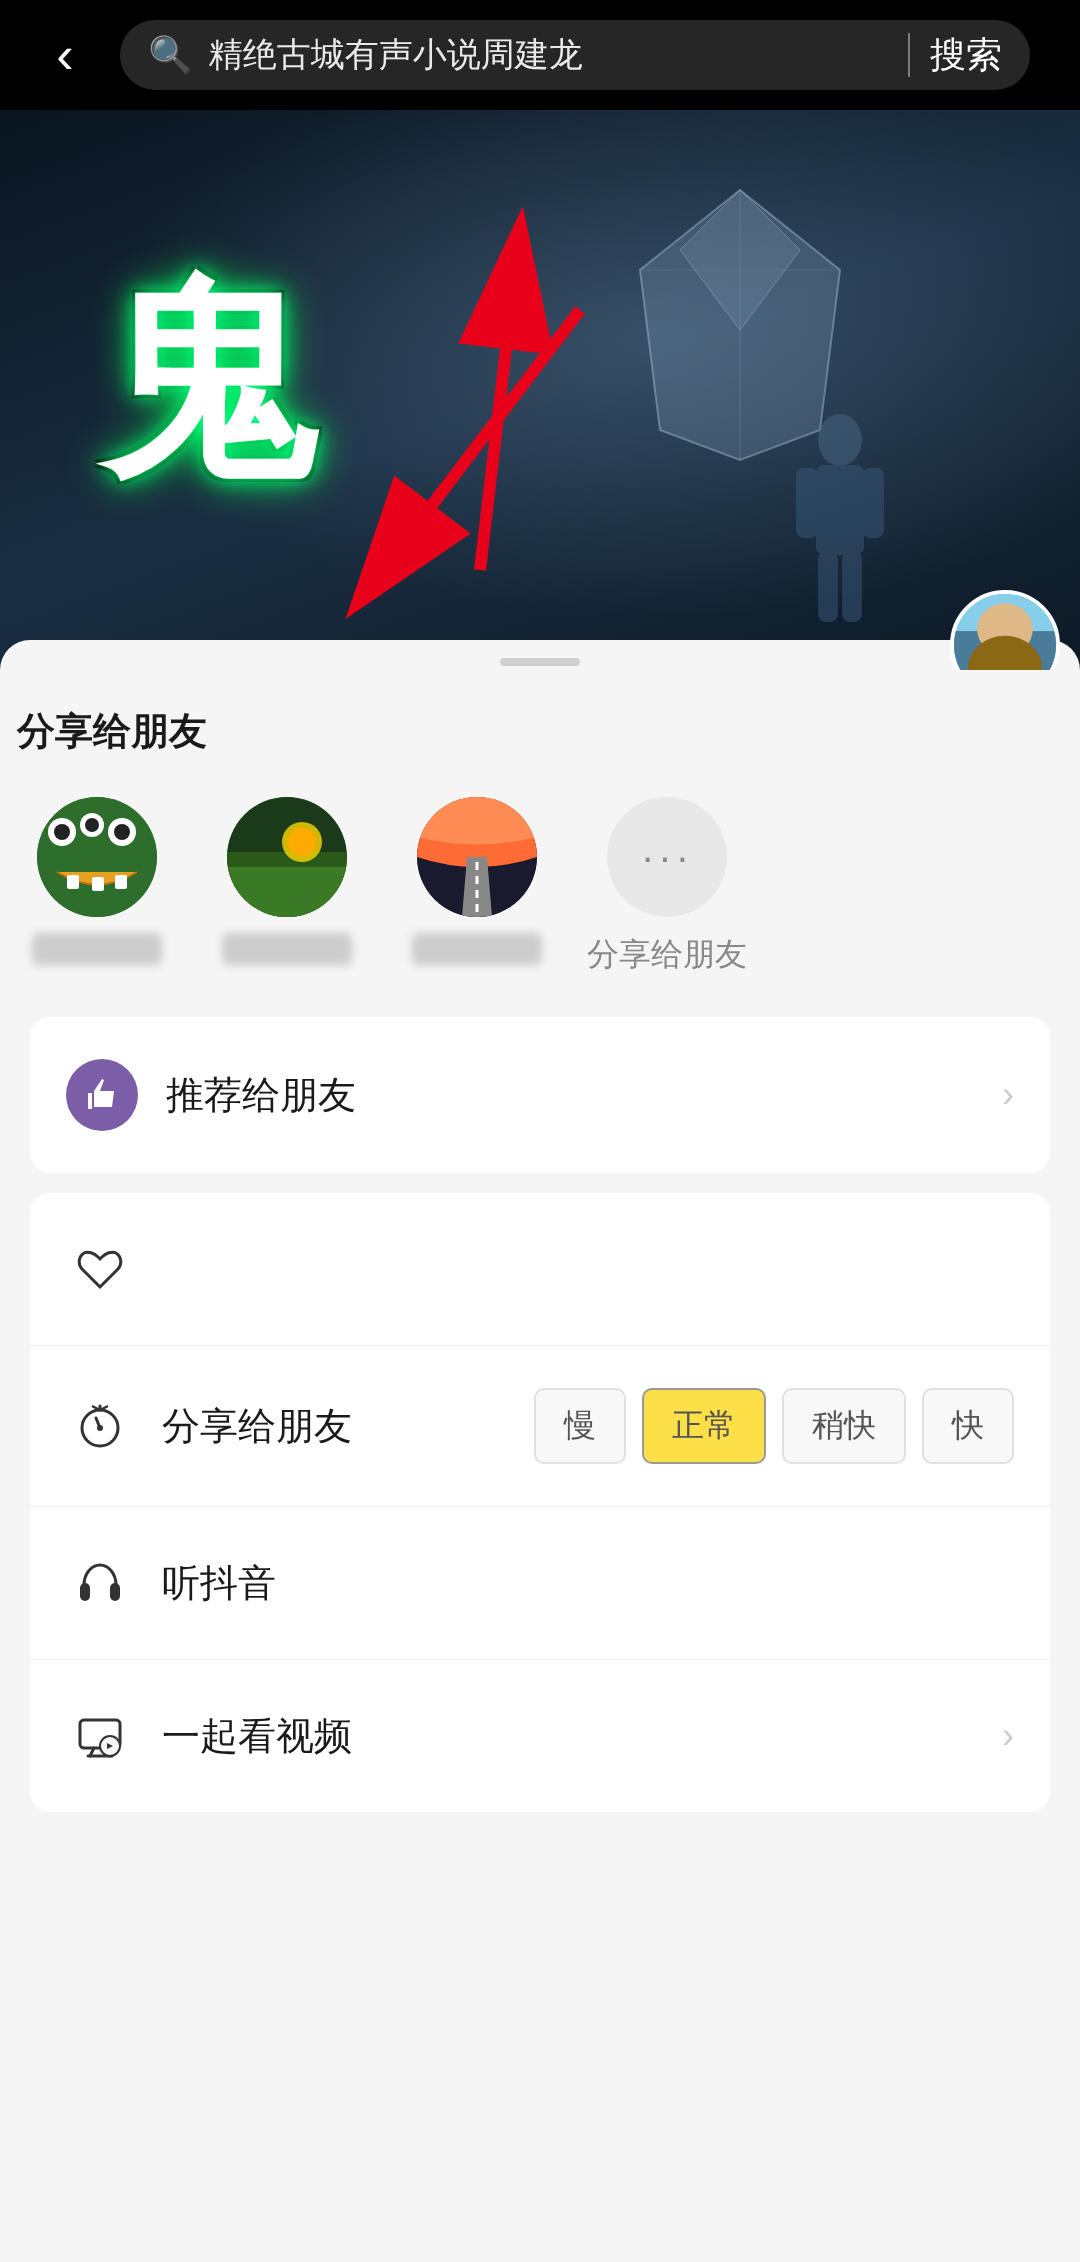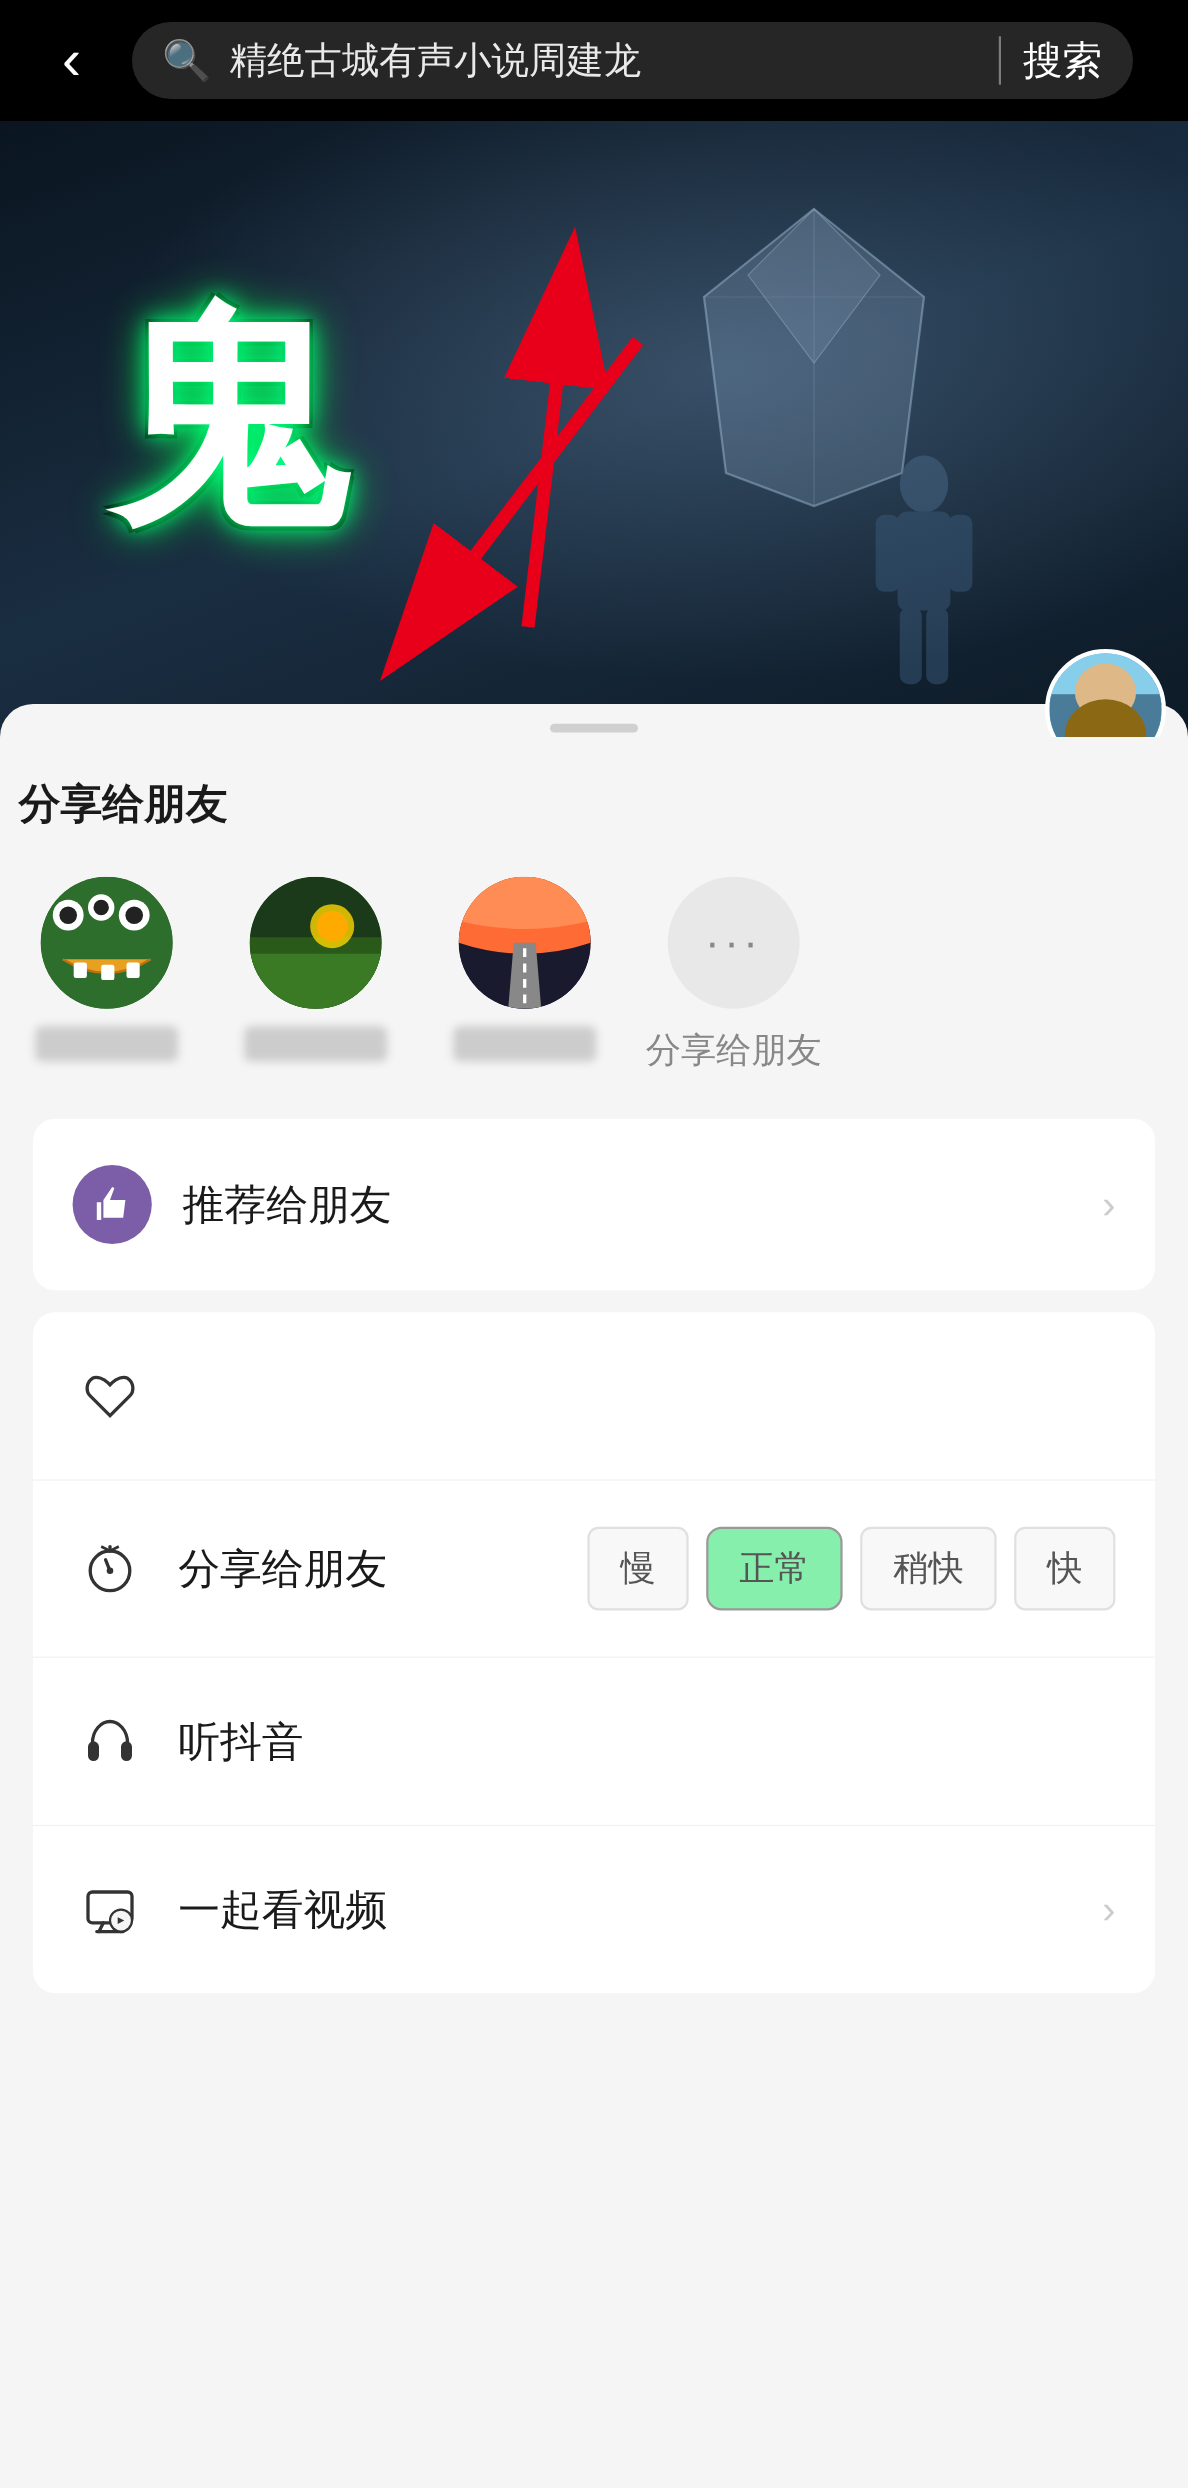--- a/index.html
+++ b/index.html
@@ -592,21 +592,21 @@
           <circle cx="26" cy="28" r="18" stroke="#333" stroke-width="3"></circle>
           <path d="M26 10 L26 6" stroke="#333" stroke-width="3" stroke-linecap="round"></path>
           <path d="M26 28 L22 18" stroke="#333" stroke-width="3" stroke-linecap="round"></path>
           <circle cx="26" cy="28" r="3" fill="#333"></circle>
           <path d="M18 6 L26 10 L34 6" stroke="#333" stroke-width="2.5" fill="none"></path>
         </svg>
       </div>
       <span class="menu-label">分享给朋友</span>
       <div class="speed-controls">
         <div class="speed-btn">慢</div>
-        <div class="speed-btn" style="border-color:#999; background:#86efac;border-radius:14px;">正常</div>
+        <div class="speed-btn" style="border-color:#999; background:#fde047;">正常</div>
         <div class="speed-btn">稍快</div>
         <div class="speed-btn">快</div>
       </div>
     </div>
 
     <div class="menu-item">
       <div class="menu-icon">
         <svg viewBox="0 0 52 52" fill="none" xmlns="http://www.w3.org/2000/svg">
           <path d="M10 28 C10 16 18 8 26 8 C34 8 42 16 42 28" stroke="#333" stroke-width="3" fill="none"></path>
           <rect x="6" y="26" width="10" height="18" rx="5" fill="#333"></rect>

